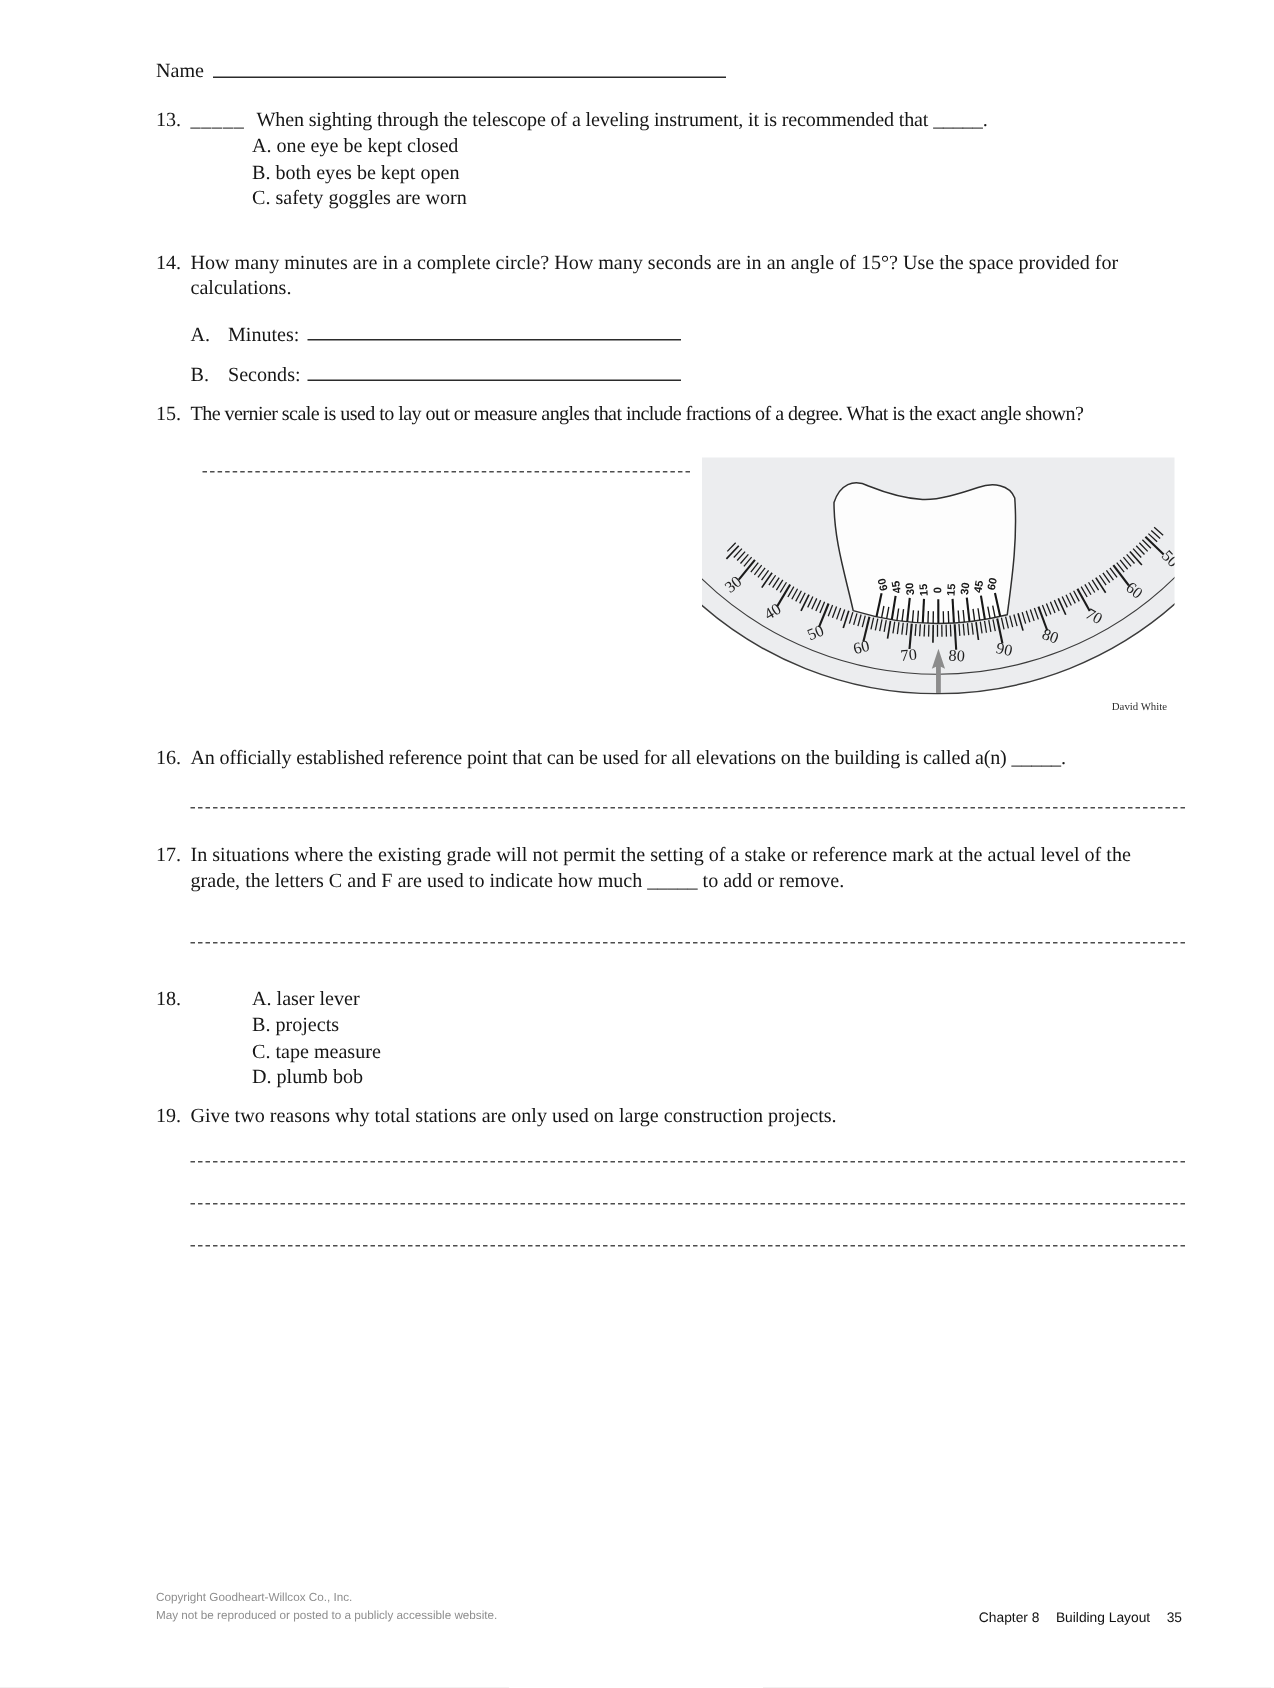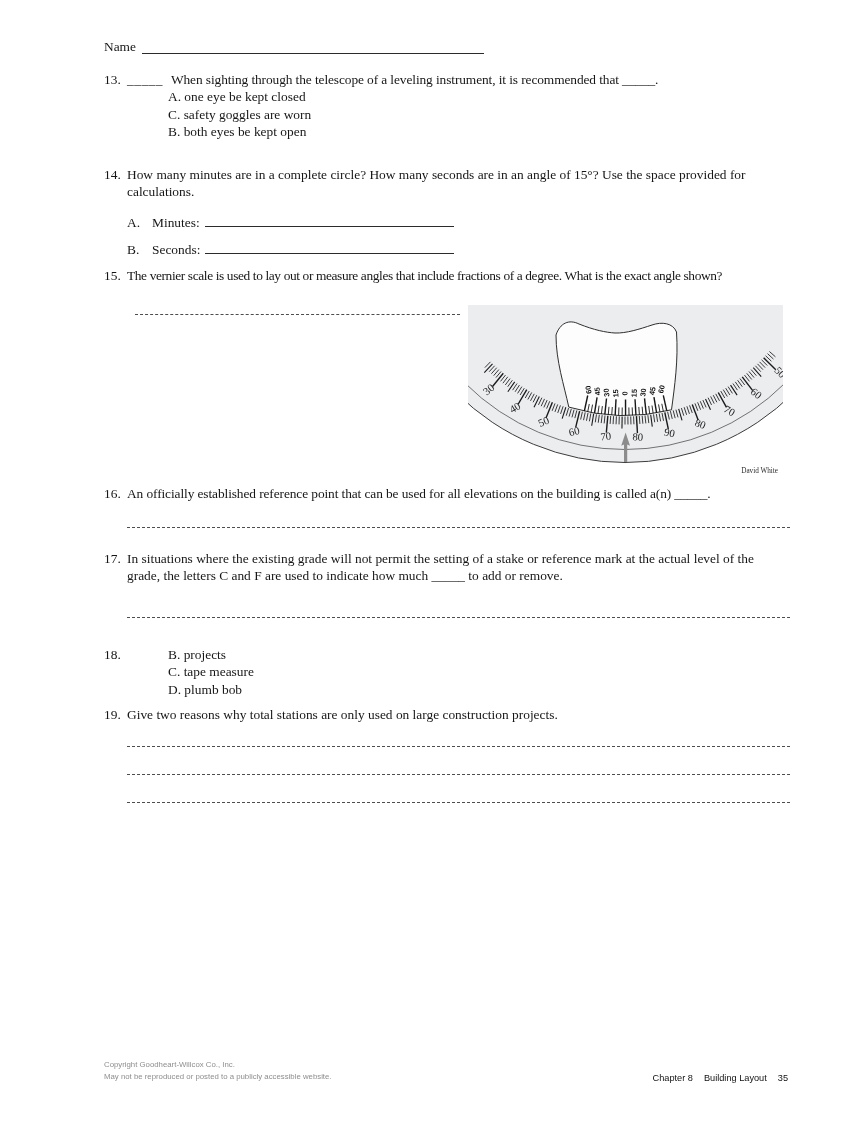--- a/index.html
+++ b/index.html
@@ -1,20 +1,20 @@
 <!DOCTYPE html>
 <html><head>
 <meta charset="utf-8">
 <style>
   *{box-sizing:border-box}
   html,body{margin:0;padding:0;background:#e8e8e8}
   .page{position:relative;width:849px;height:1125px;margin:0 auto;background:#ffffff;
         font-family:"Liberation Serif",serif;font-size:13.4px;line-height:17.5px;color:#161616;overflow:hidden}
   .content{position:absolute;left:104px;top:38px;width:686px}
-  .name-row{display:flex;align-items:center}
+  .name-row{display:flex;align-items:flex-start}
   .name-underline{display:inline-block;width:342px;border-bottom:1.2px solid #2b2b2b;height:14px;margin-left:6px}
   .q{display:flex}
   .qnum{flex:0 0 23px}
   .qbody{flex:1 1 auto;min-width:0}
   .mcblank{margin-right:8px;letter-spacing:.5px}
   .opts div{padding-left:41px}
   .oneline{white-space:nowrap;letter-spacing:-.1px}
   .tight{white-space:nowrap;letter-spacing:-.38px}
   .sub{display:flex;margin-left:23px}
   .sub-letter{flex:0 0 25px}
@@ -39,22 +39,22 @@
       <span>Name</span>
       <span class="name-underline"></span>
     </div>
 
     <div class="q" style="margin-top:15px">
       <div class="qnum">13.</div>
       <div class="qbody">
         <div class="oneline"><span class="mcblank">_____</span><span>When sighting through the telescope of a leveling instrument, it is recommended that _____.</span></div>
         <div class="opts">
           <div>A. one eye be kept closed</div>
+          <div>B. both eyes be kept open</div>
           <div>C. safety goggles are worn</div>
-          <div>B. both eyes be kept open</div>
         </div>
       </div>
     </div>
 
     <div class="q" style="margin-top:25px">
       <div class="qnum">14.</div>
       <div class="qbody">How many minutes are in a complete circle? How many seconds are in an angle of 15°? Use the space provided for calculations.</div>
     </div>
     <div class="sub" style="margin-top:13px">
       <span class="sub-letter">A.</span>
@@ -231,36 +231,37 @@
           <text x="157.50439941375032" y="88.49925170785727" text-anchor="middle" dominant-baseline="middle" font-family="&quot;Liberation Sans&quot;, sans-serif" font-size="7.4" font-weight="700" fill="#161616" transform="rotate(-89.83 157.50439941375032 88.49925170785727)">0</text>
           <text x="166.6970190517817" y="88.22320943674552" text-anchor="middle" dominant-baseline="middle" font-family="&quot;Liberation Sans&quot;, sans-serif" font-size="7.4" font-weight="700" fill="#161616" transform="rotate(-86.73 166.6970190517817 88.22320943674552)">15</text>
           <text x="175.86125881836153" y="87.45044514823505" text-anchor="middle" dominant-baseline="middle" font-family="&quot;Liberation Sans&quot;, sans-serif" font-size="7.4" font-weight="700" fill="#161616" transform="rotate(-83.63 175.86125881836153 87.45044514823505)">30</text>
           <text x="184.97029810551356" y="86.18322046015427" text-anchor="middle" dominant-baseline="middle" font-family="&quot;Liberation Sans&quot;, sans-serif" font-size="7.4" font-weight="700" fill="#161616" transform="rotate(-80.53 184.97029810551356 86.18322046015427)">45</text>
           <text x="193.9974778582606" y="84.42524410748209" text-anchor="middle" dominant-baseline="middle" font-family="&quot;Liberation Sans&quot;, sans-serif" font-size="7.4" font-weight="700" fill="#161616" transform="rotate(-77.42999999999999 193.9974778582606 84.42524410748209)">60</text>
           <path d="M 156.02308162875042 157 L 156.02308162875042 139.5 L 153.2230816287504 140.8 L 157.6230816287504 127.5 L 162.02308162875042 140.8 L 159.2230816287504 139.5 L 159.2230816287504 157 Z" fill="#8c8c8c"></path>
         </svg>
       <div class="credit">David White</div>
     </div>
 
-    <div class="q" style="margin-top:2px">
+    <div class="q" style="margin-top:13px">
       <div class="qnum">16.</div>
       <div class="qbody oneline">An officially established reference point that can be used for all elevations on the building is called a(n) _____.</div>
     </div>
     <div class="ansline" style="margin-left:23px;margin-top:24px"></div>
 
     <div class="q" style="margin-top:22px">
       <div class="qnum">17.</div>
       <div class="qbody">In situations where the existing grade will not permit the setting of a stake or reference mark at the actual level of the grade, the letters C and F are used to indicate how much _____ to add or remove.</div>
     </div>
     <div class="ansline" style="margin-left:23px;margin-top:32px"></div>
 
     <div class="q" style="margin-top:28px">
       <div class="qnum">18.</div>
       <div class="qbody">
         <div class="opts">
+          <div>A. laser lever</div>
           <div>B. projects</div>
           <div>C. tape measure</div>
           <div>D. plumb bob</div>
         </div>
       </div>
     </div>
 
     <div class="q" style="margin-top:8px">
       <div class="qnum">19.</div>
       <div class="qbody">Give two reasons why total stations are only used on large construction projects.</div>

